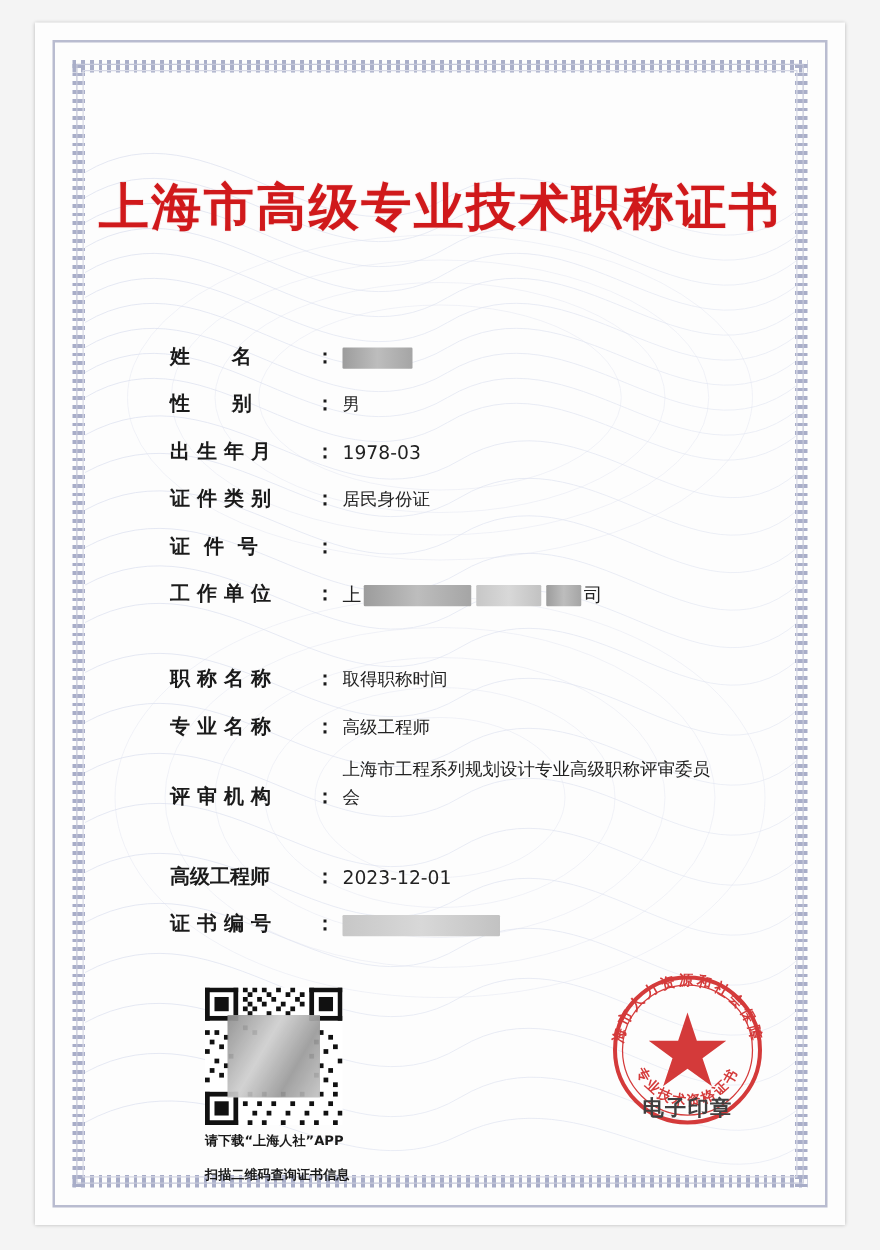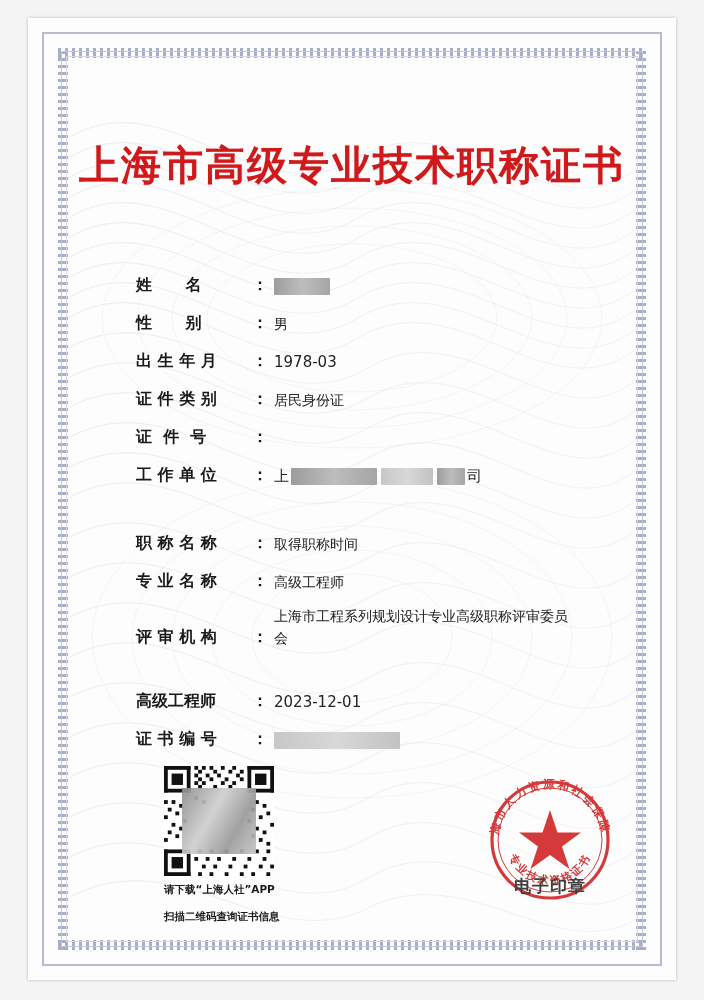--- a/index.html
+++ b/index.html
@@ -147,21 +147,21 @@
     vertical-align: middle;
     border-radius: 1px;
   }
   .redact.light { background: linear-gradient(90deg,#c7c7c7,#d8d8d8,#c2c2c2); }
   .redact.dark  { background: linear-gradient(90deg,#6f6f6f,#8a8a8a,#757575); }
 
   
   .qr-wrap {
     position: absolute;
     left: 136px;
-    top: 748px;
+    top: 772px;
     width: 110px;
     text-align: right;
   }
   .qr {
     width: 110px;
     height: 110px;
     position: relative;
     background: #fff;
   }
   .qr .qr-grid { position:absolute; inset:0; }

